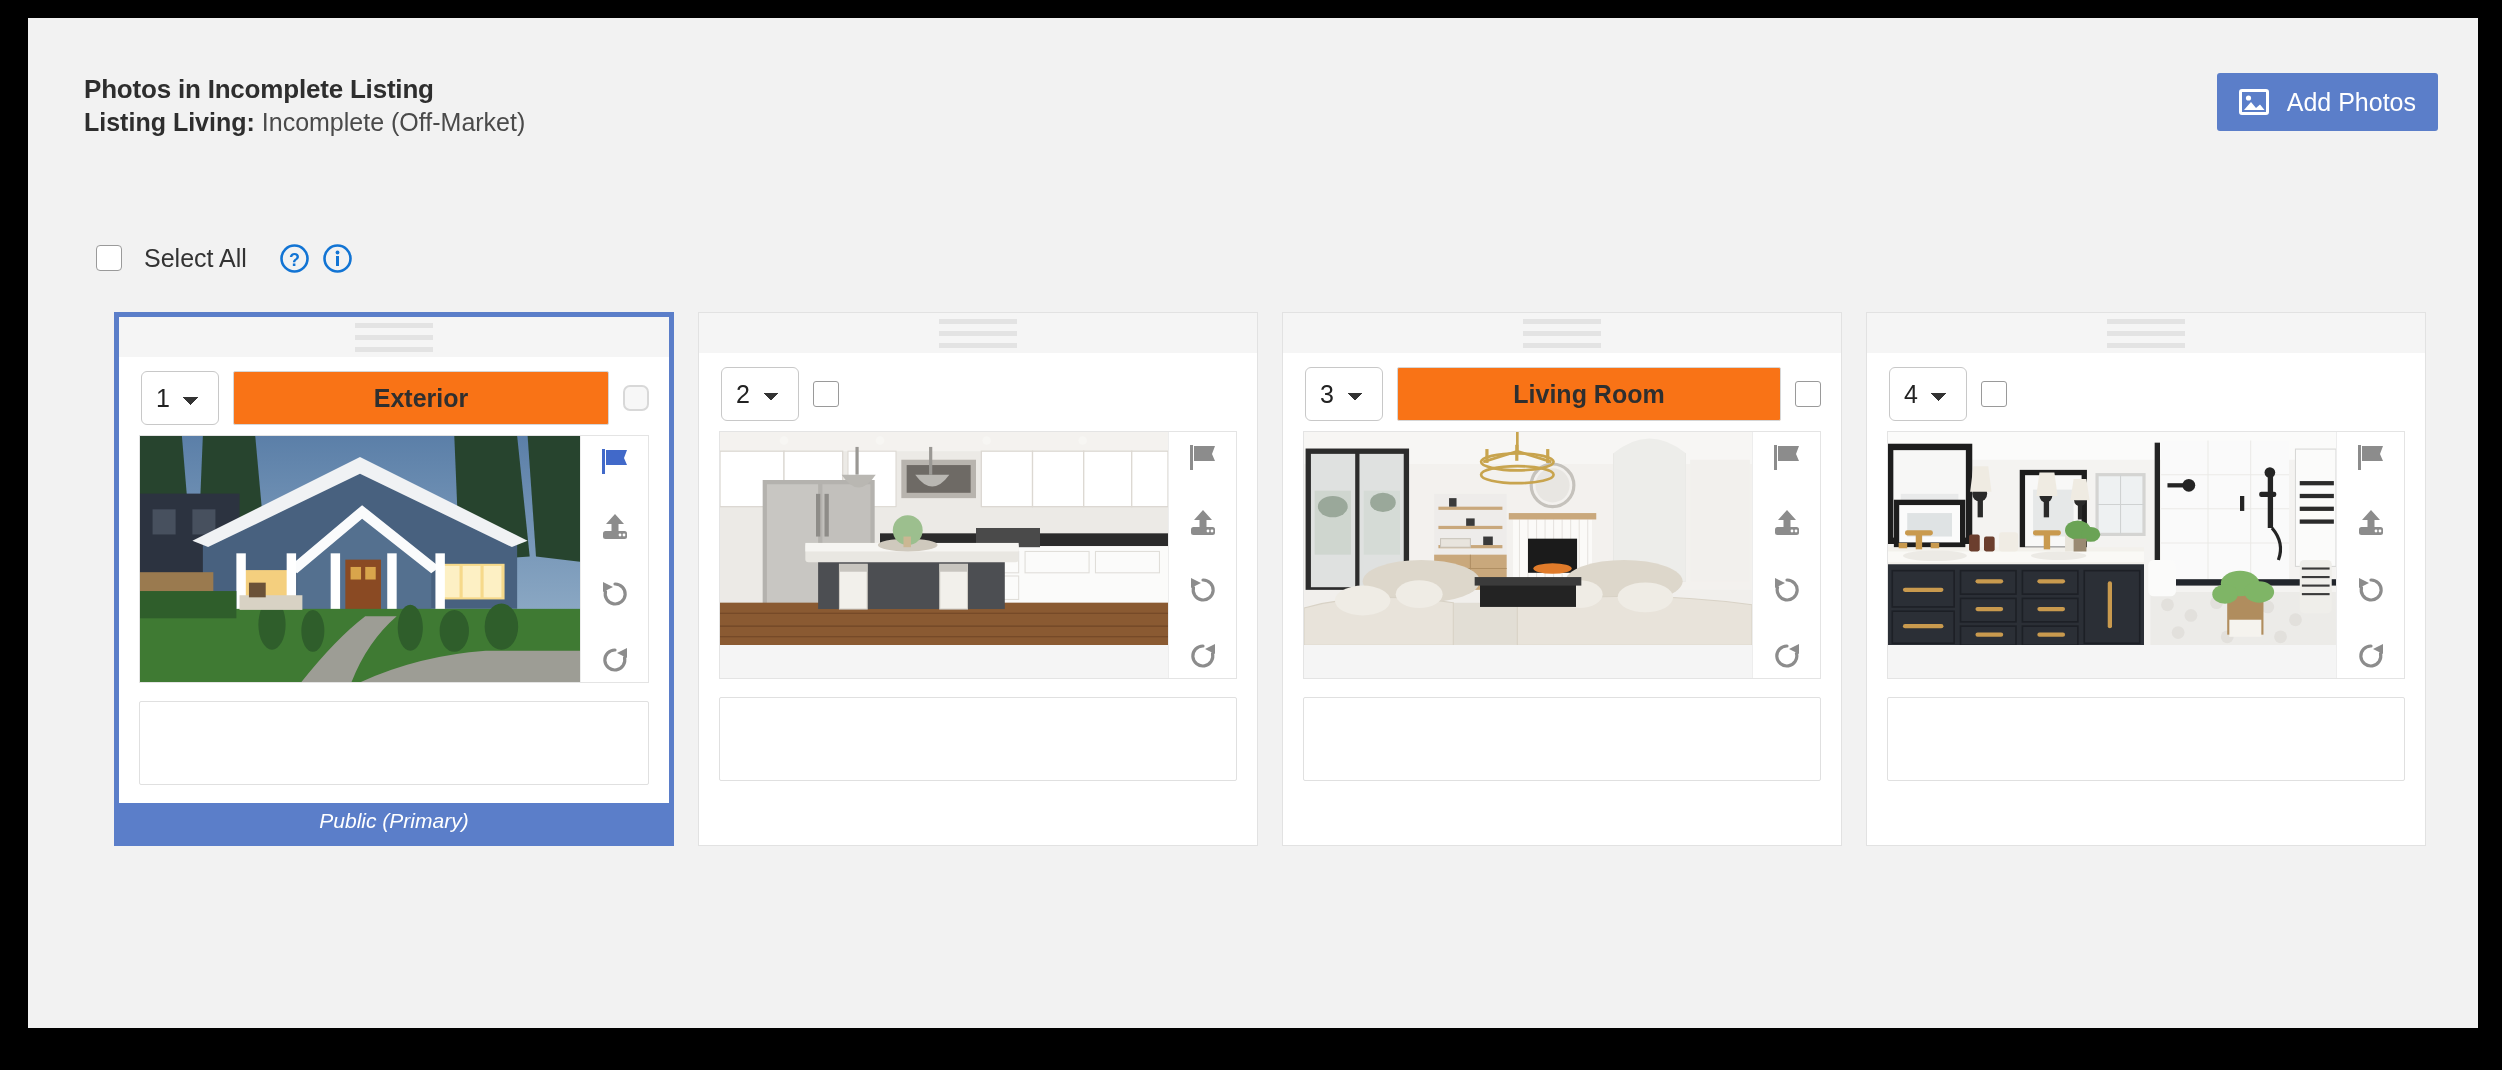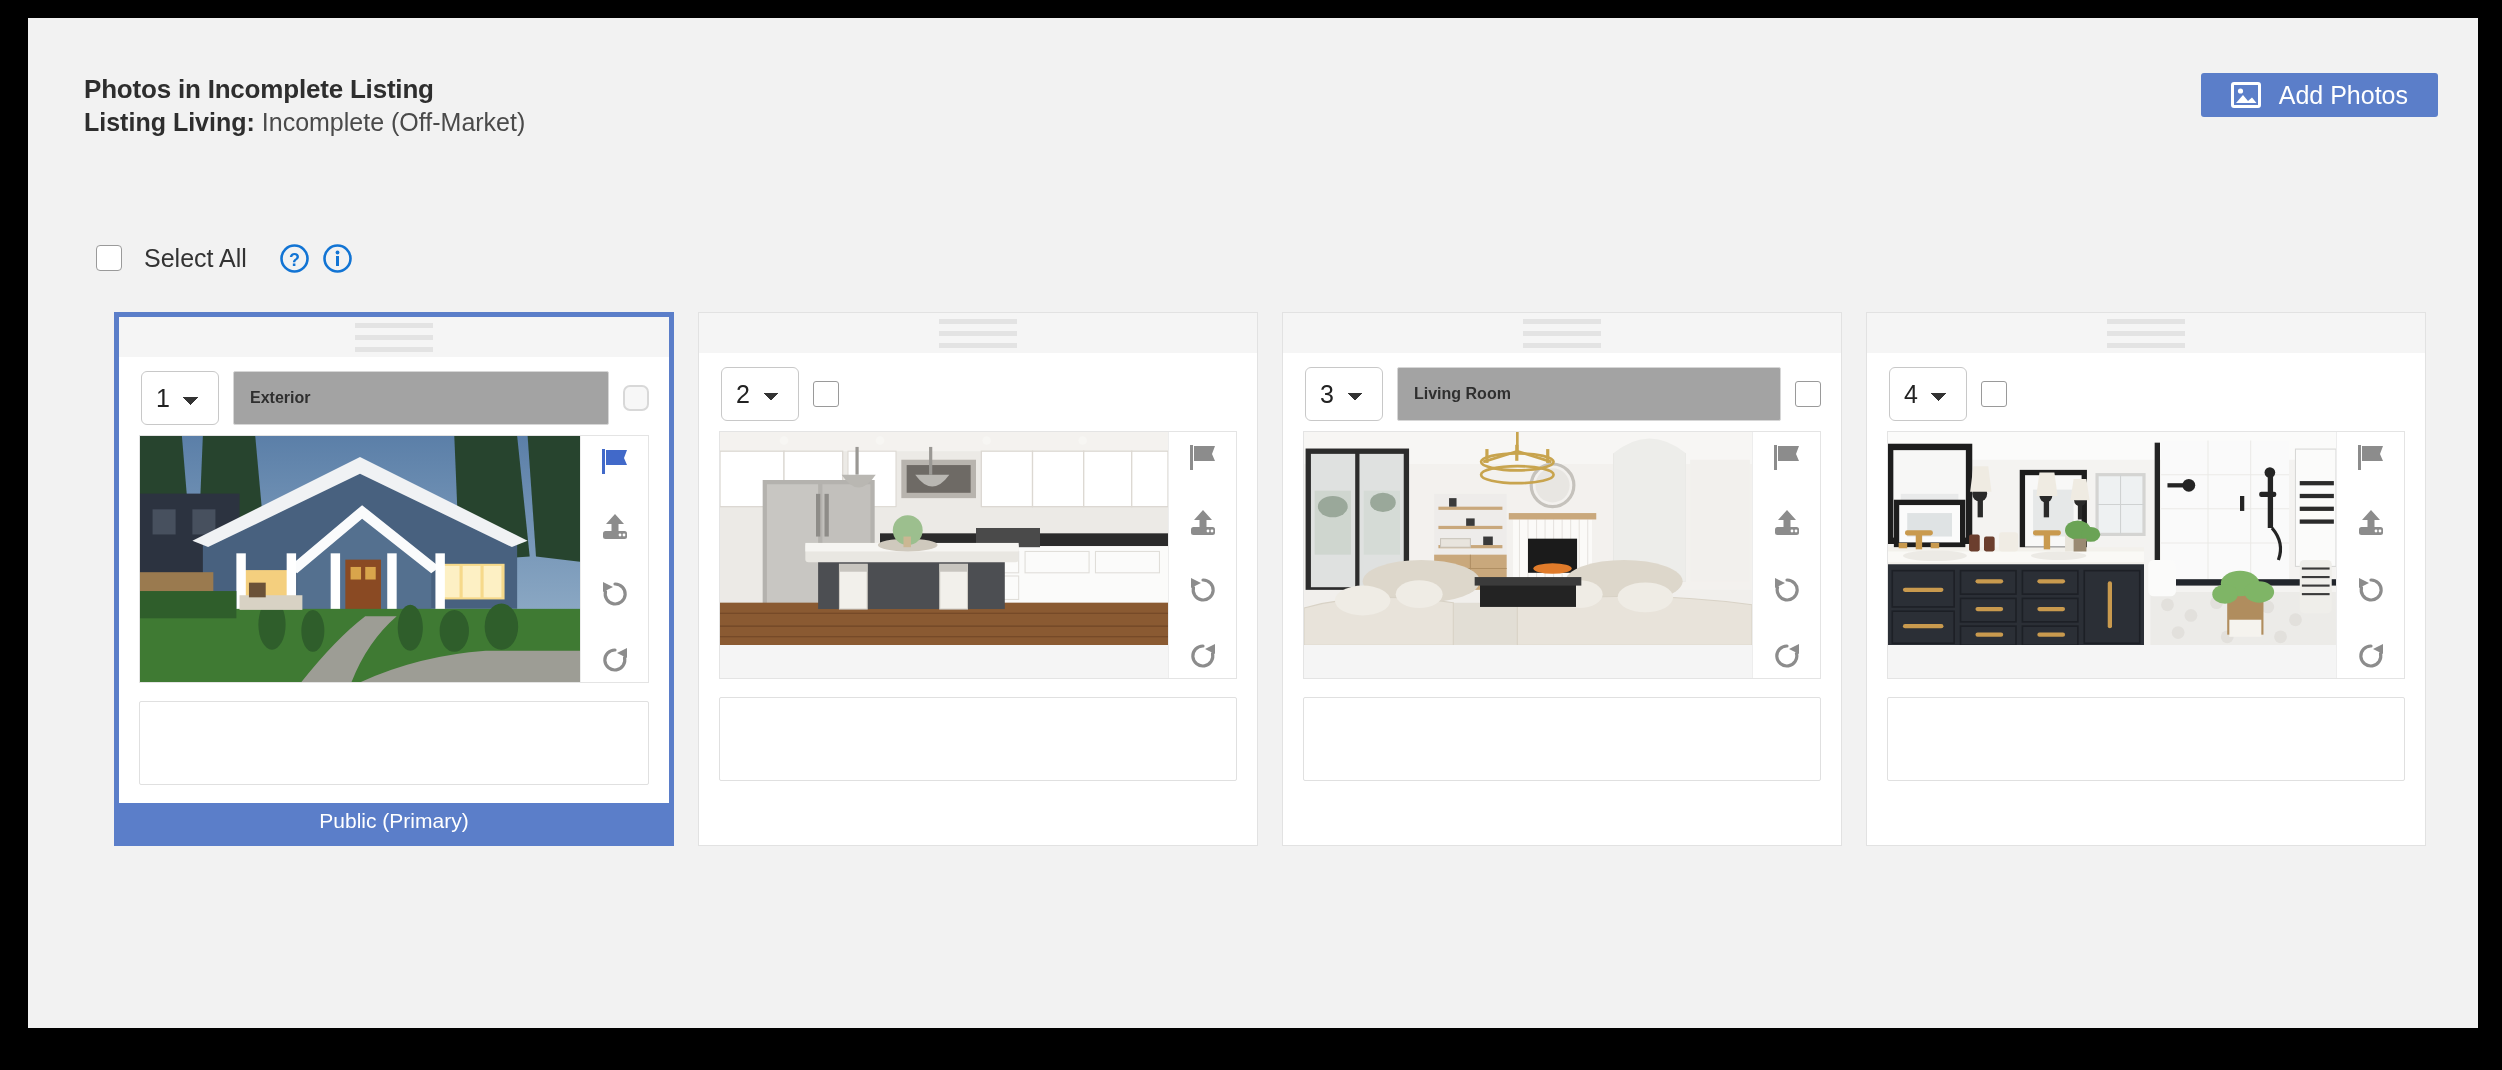--- a/index.html
+++ b/index.html
@@ -27,21 +27,21 @@
     font-size:26px; font-weight:bold; color:#2e2e2e; letter-spacing:-0.2px;
   }
   .addr { font-size:25px; color:#4a4a4a; font-weight:400; }
   .status-line { font-size:25px; color:#4a4a4a; }
   .status-line .lbl { font-weight:bold; color:#2e2e2e; }
 
   .add-photos-btn {
     display:flex; align-items:center; gap:18px;
     background:#5b7ec9; color:#fff;
     border:none; border-radius:3px;
-    padding:0 30px; height:44px;
+    padding:0 22px; height:58px;
     font-size:25px; font-family:inherit;
     cursor:pointer; white-space:nowrap;
   }
   .add-photos-btn svg { flex:none; }
 
   
   .selectall-row {
     position:absolute; left:68px; top:225px;
     display:flex; align-items:center; gap:0;
   }
@@ -95,23 +95,24 @@
       linear-gradient(135deg, #333 50%, transparent 50%);
     background-position:
       calc(100% - 27px) 25px,
       calc(100% - 19px) 25px;
     background-size:8px 8px, 8px 8px;
     background-repeat:no-repeat;
   }
   .label-input {
     flex:1; height:54px;
     border:1px solid #d6d6d6; border-radius:2px;
-    background:#a3a3a3;
-    font-family:inherit; font-size:16px; font-weight:bold; color:#2f2f2f;
+    background:#f97316;
+    font-family:inherit; font-size:25px; font-weight:bold; color:#2f2f2f;
     padding:0 16px;
+    text-align:center;
   }
   .card-chk {
     width:26px; height:26px; flex:none;
     border:1.5px solid #9a9a9a; border-radius:3px;
     background:#fff; cursor:pointer;
   }
   .card-chk.soft { border:2px solid #d8d8d8; border-radius:7px; background:#f7f7f7; }
 
   
   .photo-panel {
@@ -144,20 +145,21 @@
     height:84px;
     border:1px solid #e0e0e0; border-radius:2px;
     background:#fff;
     font-family:inherit; font-size:20px; color:#333;
     padding:8px 12px; resize:none;
   }
   .primary-footer {
     background:#5b7ec9; color:#fff;
     font-size:21px; text-align:center;
     padding:6px 0 8px;
+    font-style:italic;
   }
   .spacer-footer { height:34px; }
 
   
   .thumb svg { display:block; width:100%; height:auto; }
 </style>
 </head>
 <body>
 
 <div id="app">

